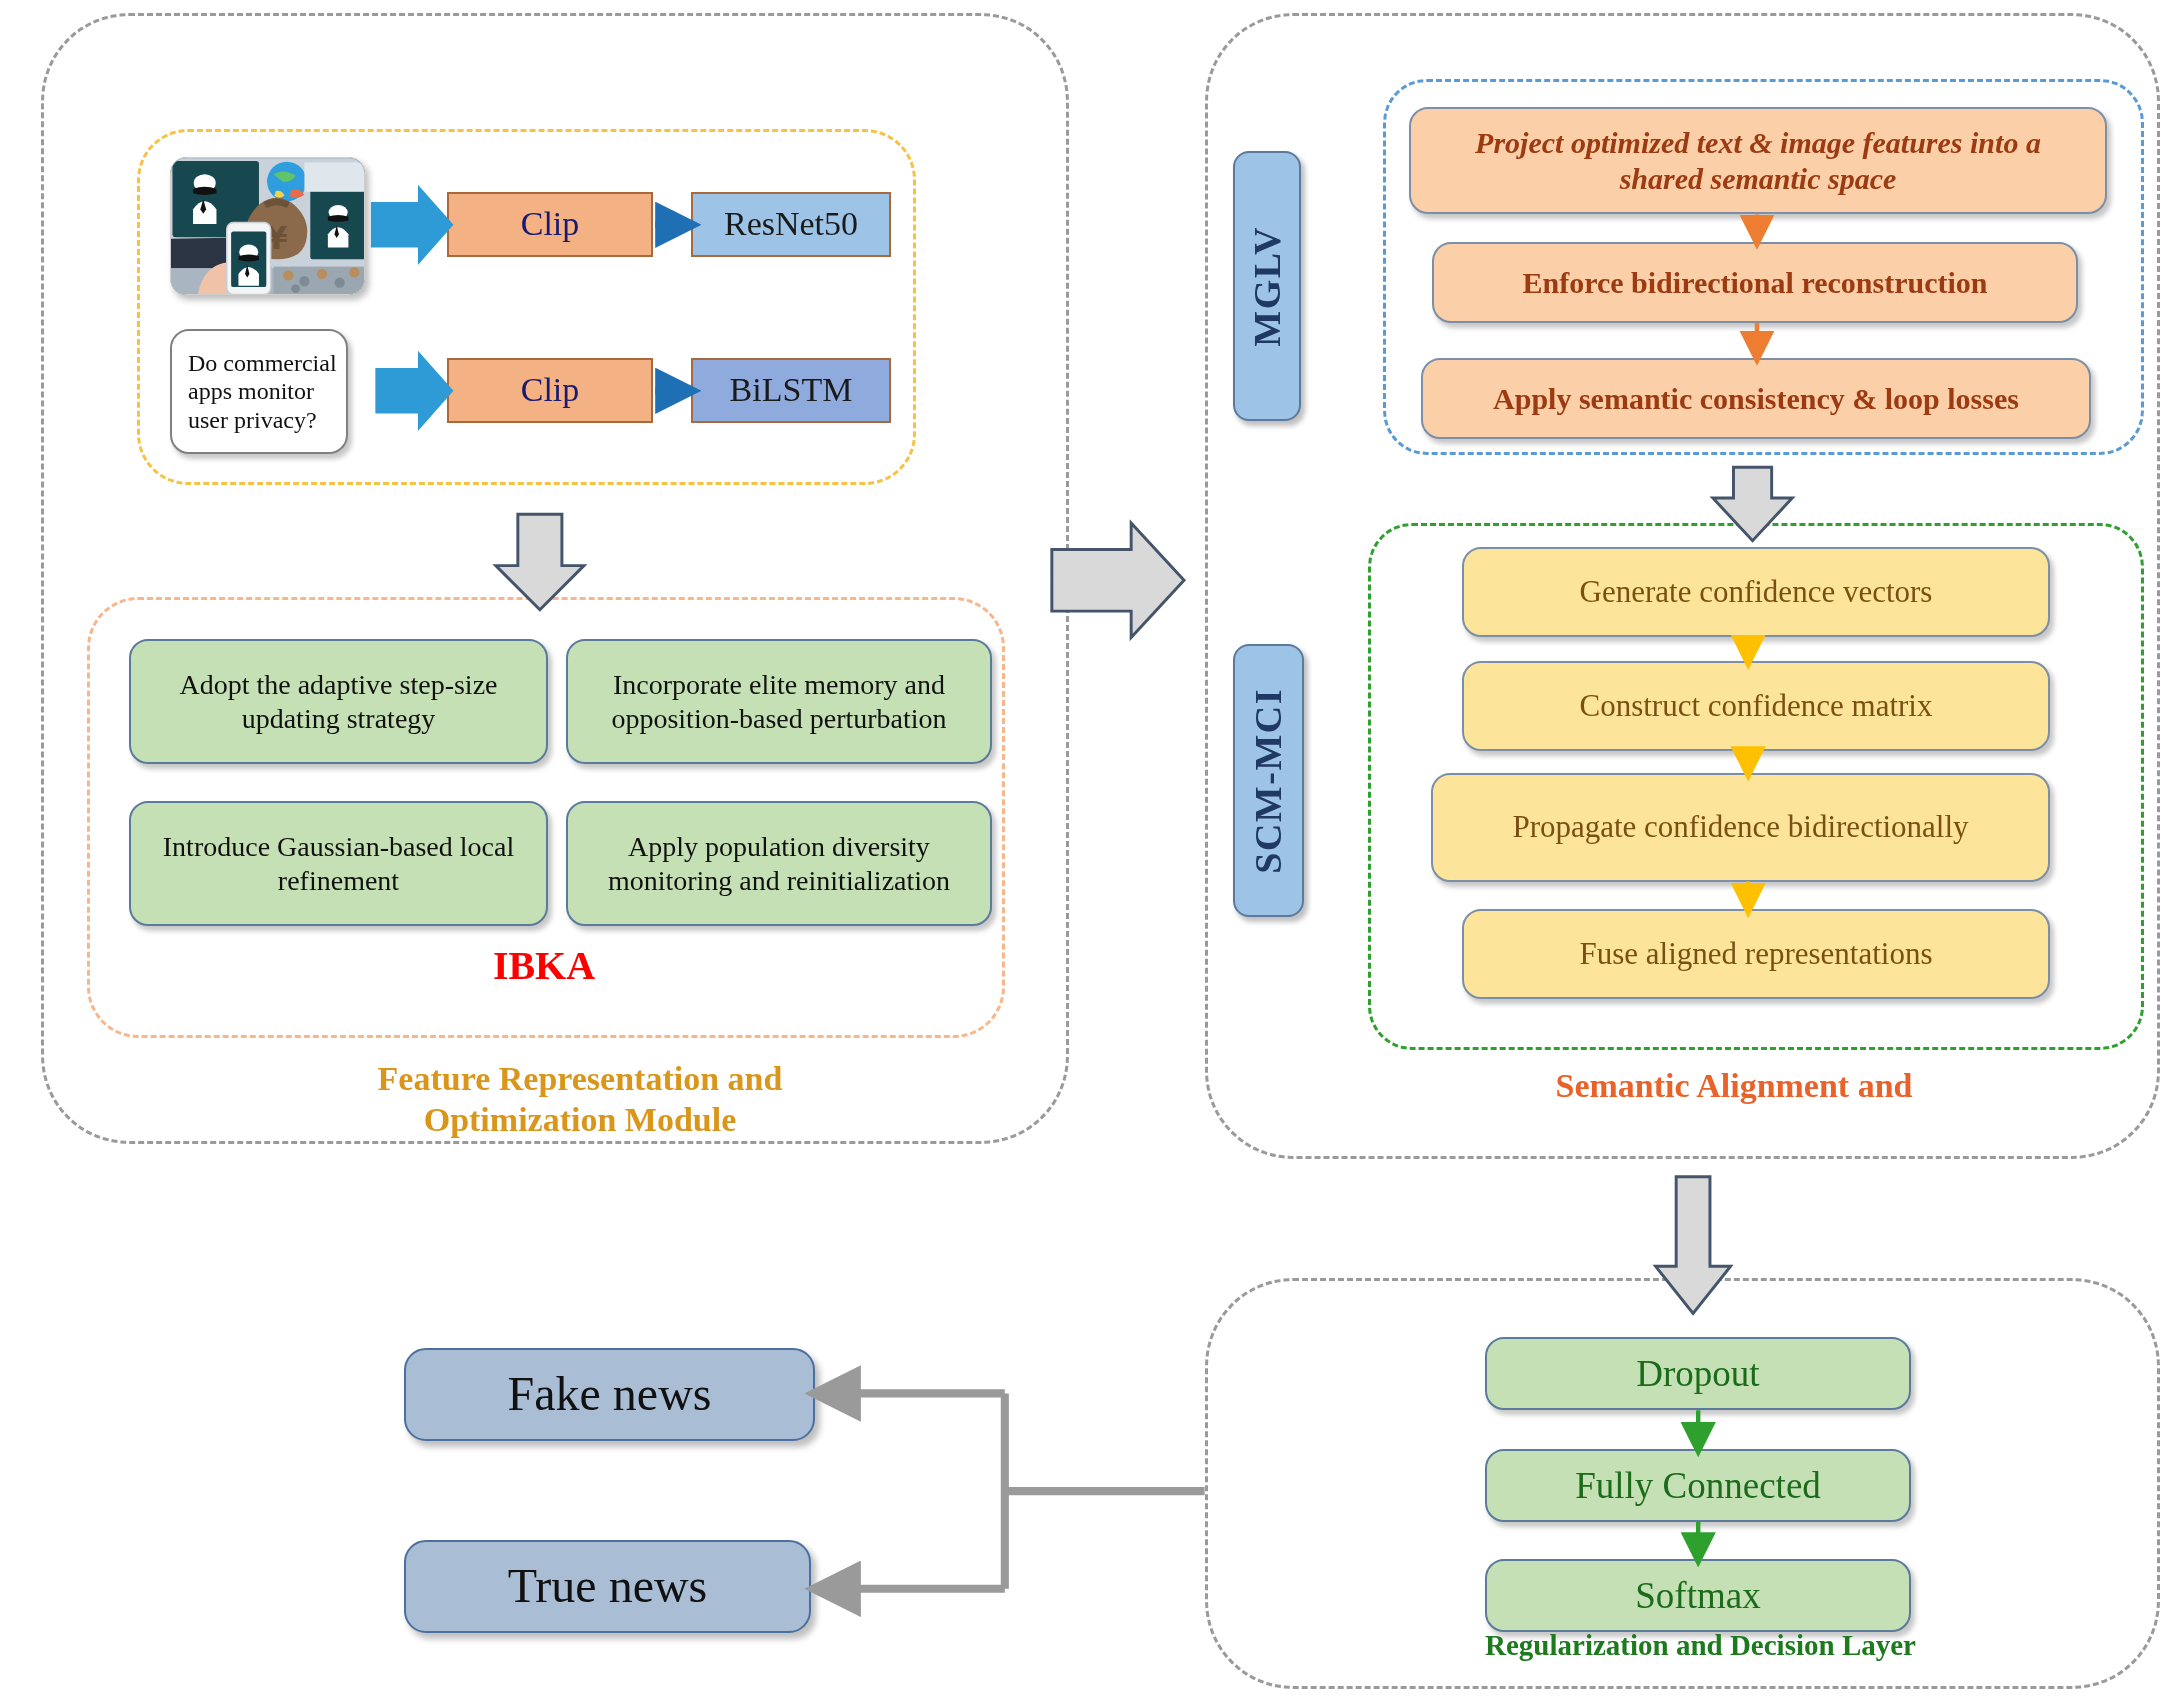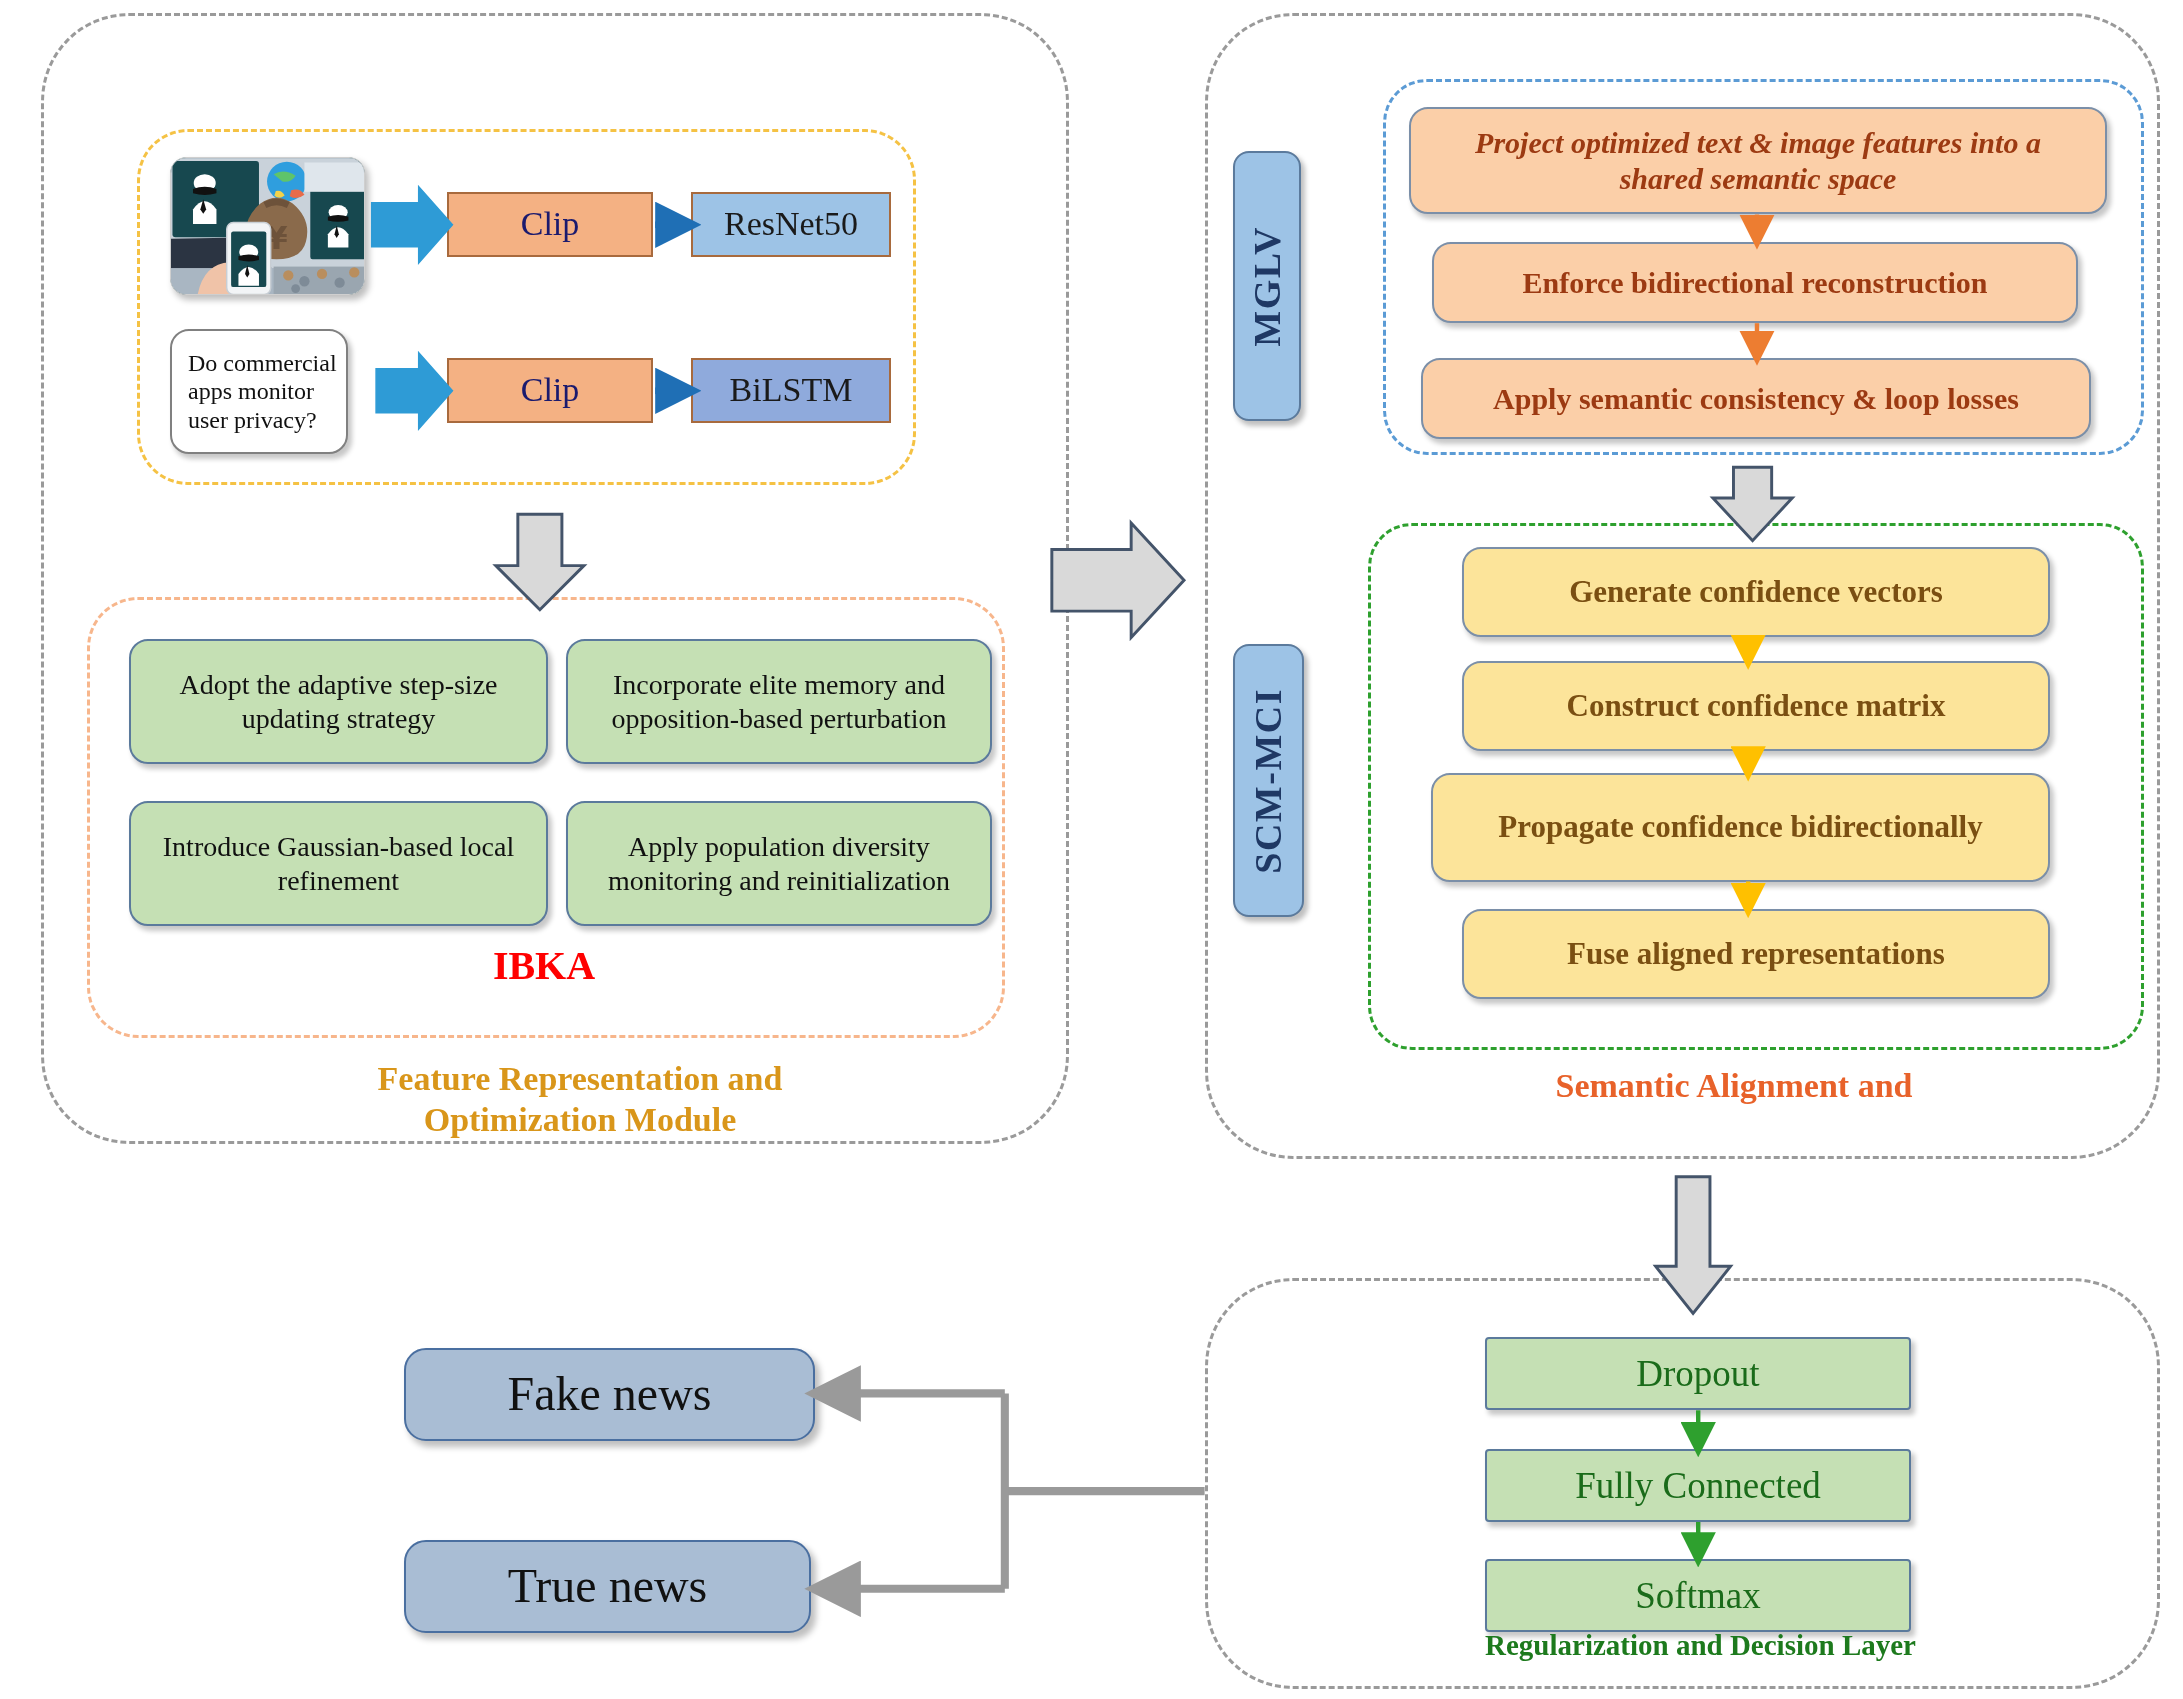--- a/index.html
+++ b/index.html
@@ -19,26 +19,26 @@
   
   .box{display:flex;align-items:center;justify-content:center;text-align:center;
        line-height:1.18;box-sizing:border-box;}
 
   .box-orange{background:#f4b183;border:2.2px solid #a86a3d;color:#1a1a6e;}
   .box-lblue {background:#9dc3e6;border:2.2px solid #a86a3d;color:#1a1a1a;}
   .box-mblue {background:#8faadc;border:2.2px solid #a86a3d;color:#1a1a1a;}
 
   .box-green {background:#c5e0b4;border:2.2px solid #5b7a9c;border-radius:19px;
               color:#111;box-shadow:3.7px 4.4px 5.1px rgba(0,0,0,.22);}
-  .box-green-dk{background:#c5e0b4;border:2.2px solid #5b7a9c;border-radius:4px;
+  .box-green-dk{background:#c5e0b4;border:2.2px solid #5b7a9c;border-radius:19px;
               color:#1a6b1a;box-shadow:3.7px 4.4px 5.1px rgba(0,0,0,.22);}
   .box-peach {background:#fbcfa8;border:2.2px solid #7b8fa8;border-radius:19px;
               color:#9c3a12;font-weight:bold;box-shadow:3.7px 4.4px 5.1px rgba(0,0,0,.22);}
   .box-yellow{background:#fce49a;border:2.2px solid #7b8fa8;border-radius:19px;
-              color:#7a4f12;font-weight:bold;box-shadow:3.7px 4.4px 5.1px rgba(0,0,0,.22);}
+              color:#7a4f12;font-weight:normal;box-shadow:3.7px 4.4px 5.1px rgba(0,0,0,.22);}
   .box-slate {background:#a9bdd4;border:2.2px solid #4a6fa0;border-radius:22px;
               color:#111;box-shadow:4.4px 5.1px 5.9px rgba(0,0,0,.25);}
   .box-tag   {background:#9dc3e6;border:2.2px solid #5b7a9c;border-radius:16px;
               color:#1f3864;font-weight:bold;box-shadow:3.7px 4.4px 5.1px rgba(0,0,0,.25);}
   .box-white {background:#ffffff;border:2.2px solid #808080;border-radius:19px;
               color:#111;box-shadow:3.7px 4.4px 5.1px rgba(0,0,0,.22);
               justify-content:flex-start;text-align:left;padding-left:16px;}
 
   .vlabel{writing-mode:vertical-rl;transform:rotate(180deg);letter-spacing:1.5px;}
 

